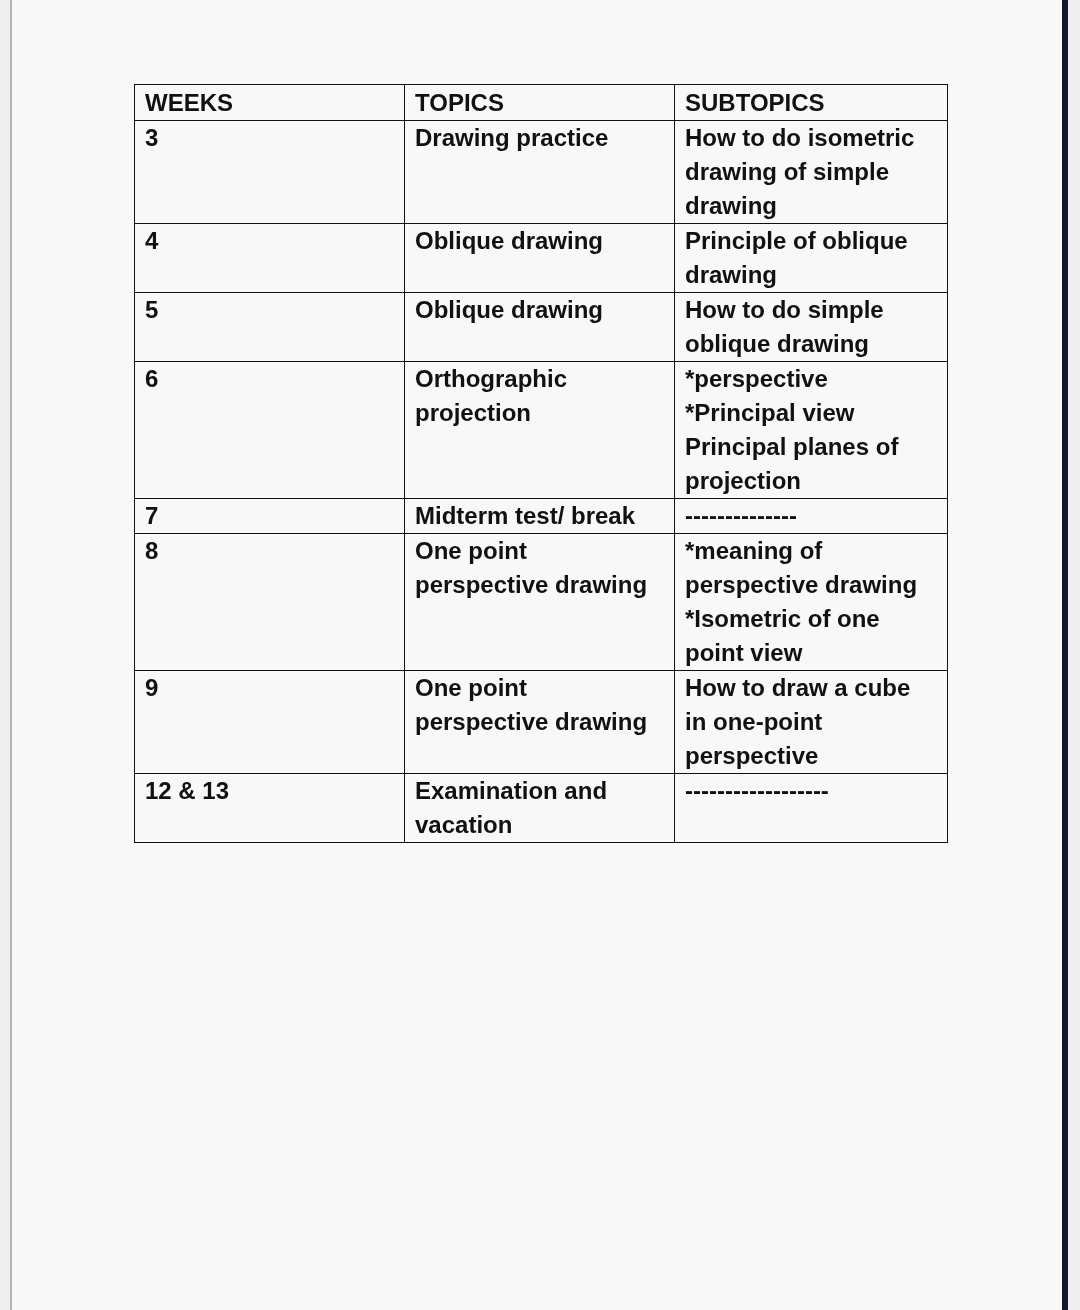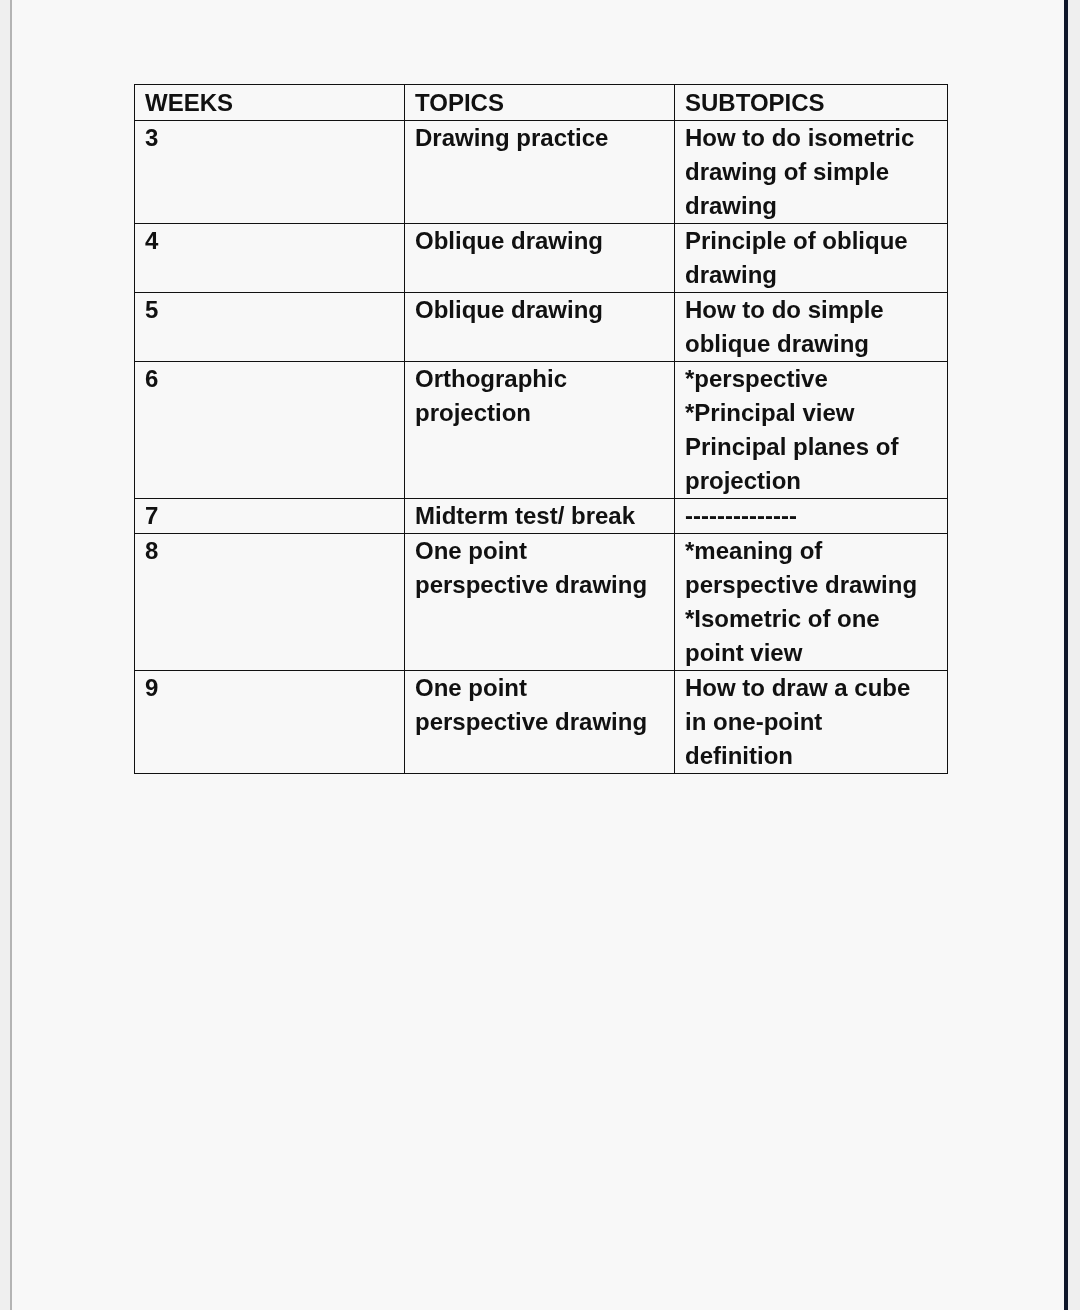--- a/index.html
+++ b/index.html
@@ -9,21 +9,21 @@
     position: relative;
     overflow: hidden;
     font-family: "Liberation Sans", "DejaVu Sans", sans-serif;
   }
   .page {
     position: absolute;
     left: 10px; top: 0;
     width: 1058px; height: 1310px;
     background: #f8f8f8;
     border-left: 2px solid #b4b4b4;
-    border-right: 4px solid #0f172a;
+    border-right: 6px solid #0f172a;
     box-sizing: border-box;
   }
   table.scheme {
     position: absolute;
     left: 122px; top: 84px;
     width: 813px;
     border-collapse: collapse;
     table-layout: fixed;
     color: #111;
     font-weight: bold;
@@ -169,18 +169,30 @@
           <td>
             <span class="line">9</span>
           </td>
           <td>
             <span class="line">One point</span>
             <span class="line">perspective drawing</span>
           </td>
           <td>
             <span class="line">How to draw a cube</span>
             <span class="line">in one-point</span>
-            <span class="line">definition</span>
+            <span class="line">perspective</span>
+          </td>
+        </tr>
+        <tr style="height: 68px;">
+          <td>
+            <span class="line">12 &amp; 13</span>
+          </td>
+          <td>
+            <span class="line">Examination and</span>
+            <span class="line">vacation</span>
+          </td>
+          <td>
+            <span class="line dash">------------------</span>
           </td>
         </tr>
       </tbody>
   </table>
 </div>
 
 </body></html>

